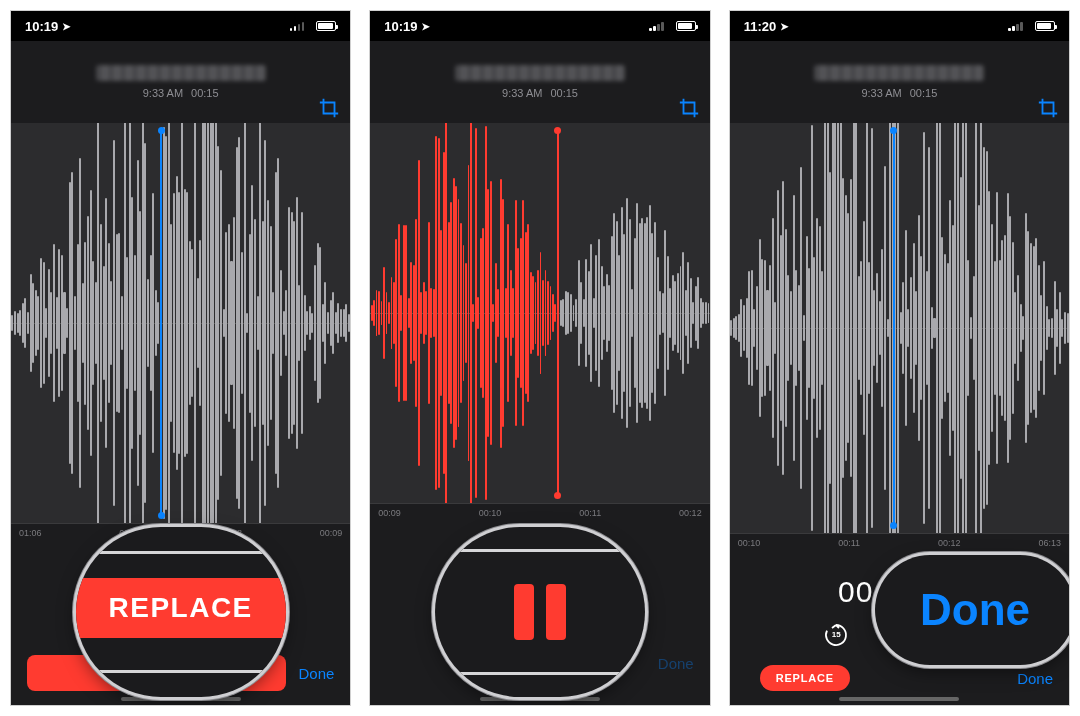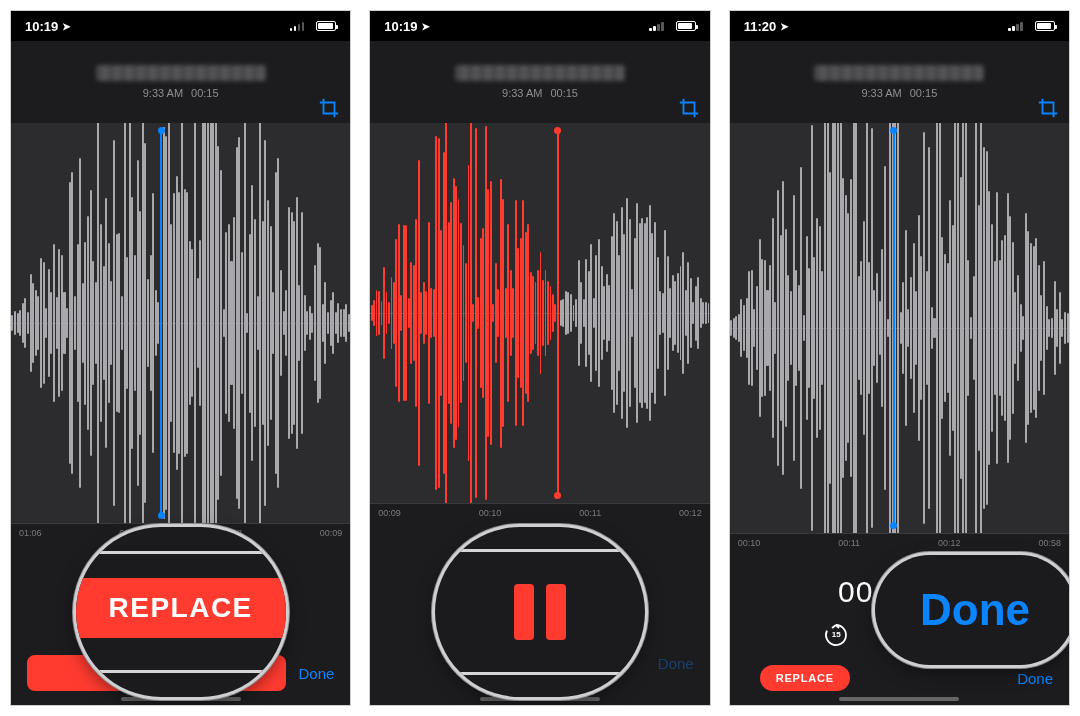--- a/index.html
+++ b/index.html
@@ -735,21 +735,21 @@
       <div class="playhead" style="left:48%;">
         <div class="dot" style="top:4px;background:#0a84ff;"></div>
         <div class="line" style="background:#0a84ff;"></div>
         <div class="dot" style="bottom:4px;background:#0a84ff;"></div>
       </div>
     </div>
     <div class="ruler">
       <span>00:10</span>
       <span>00:11</span>
       <span>00:12</span>
-      <span>00:58</span>
+      <span>06:13</span>
     </div>
   </div>
 
   <div class="timecode">00:11.55</div>
 
   <div class="controls">
     <div class="skip">
       <svg viewBox="0 0 28 28">
           <path fill="none" stroke="#fff" stroke-width="1.8" d="M14 4a10 10 0 11-9 5.6M14 4l-4 3m4-3l3 3"></path>
         </svg>

